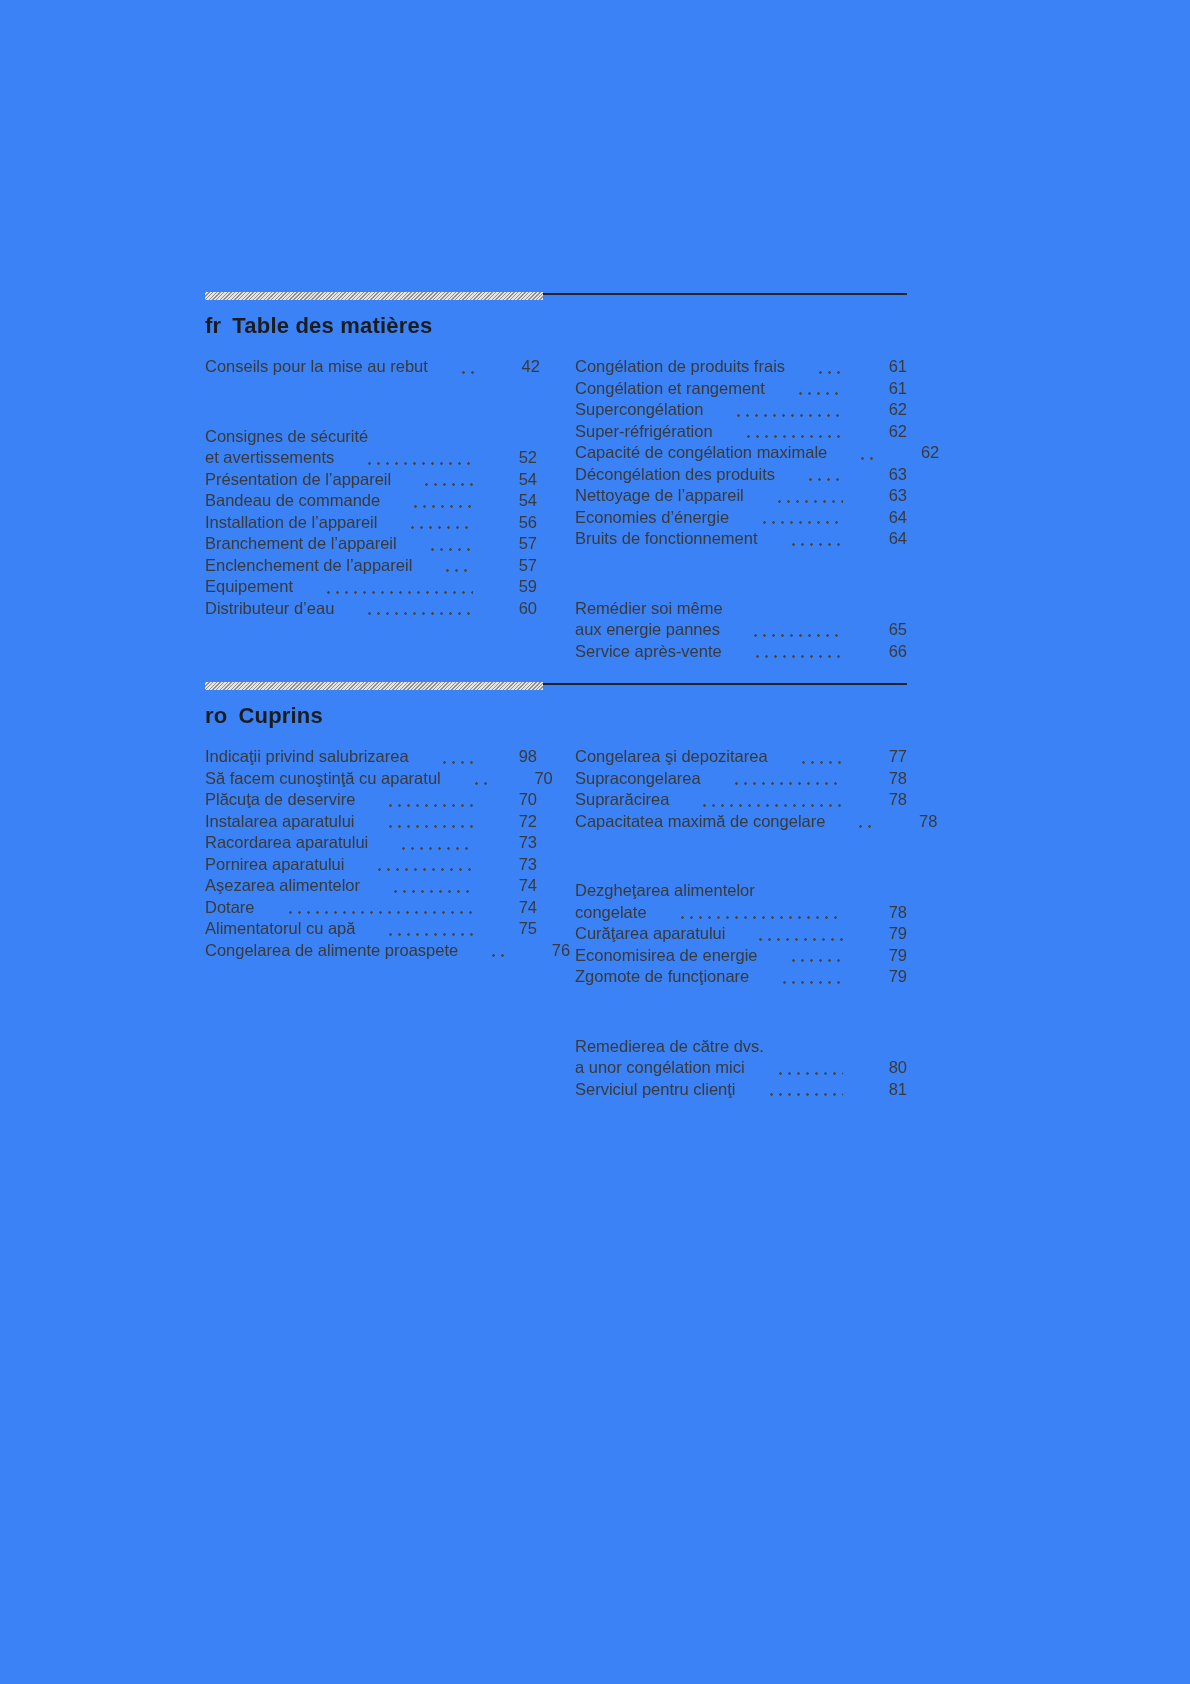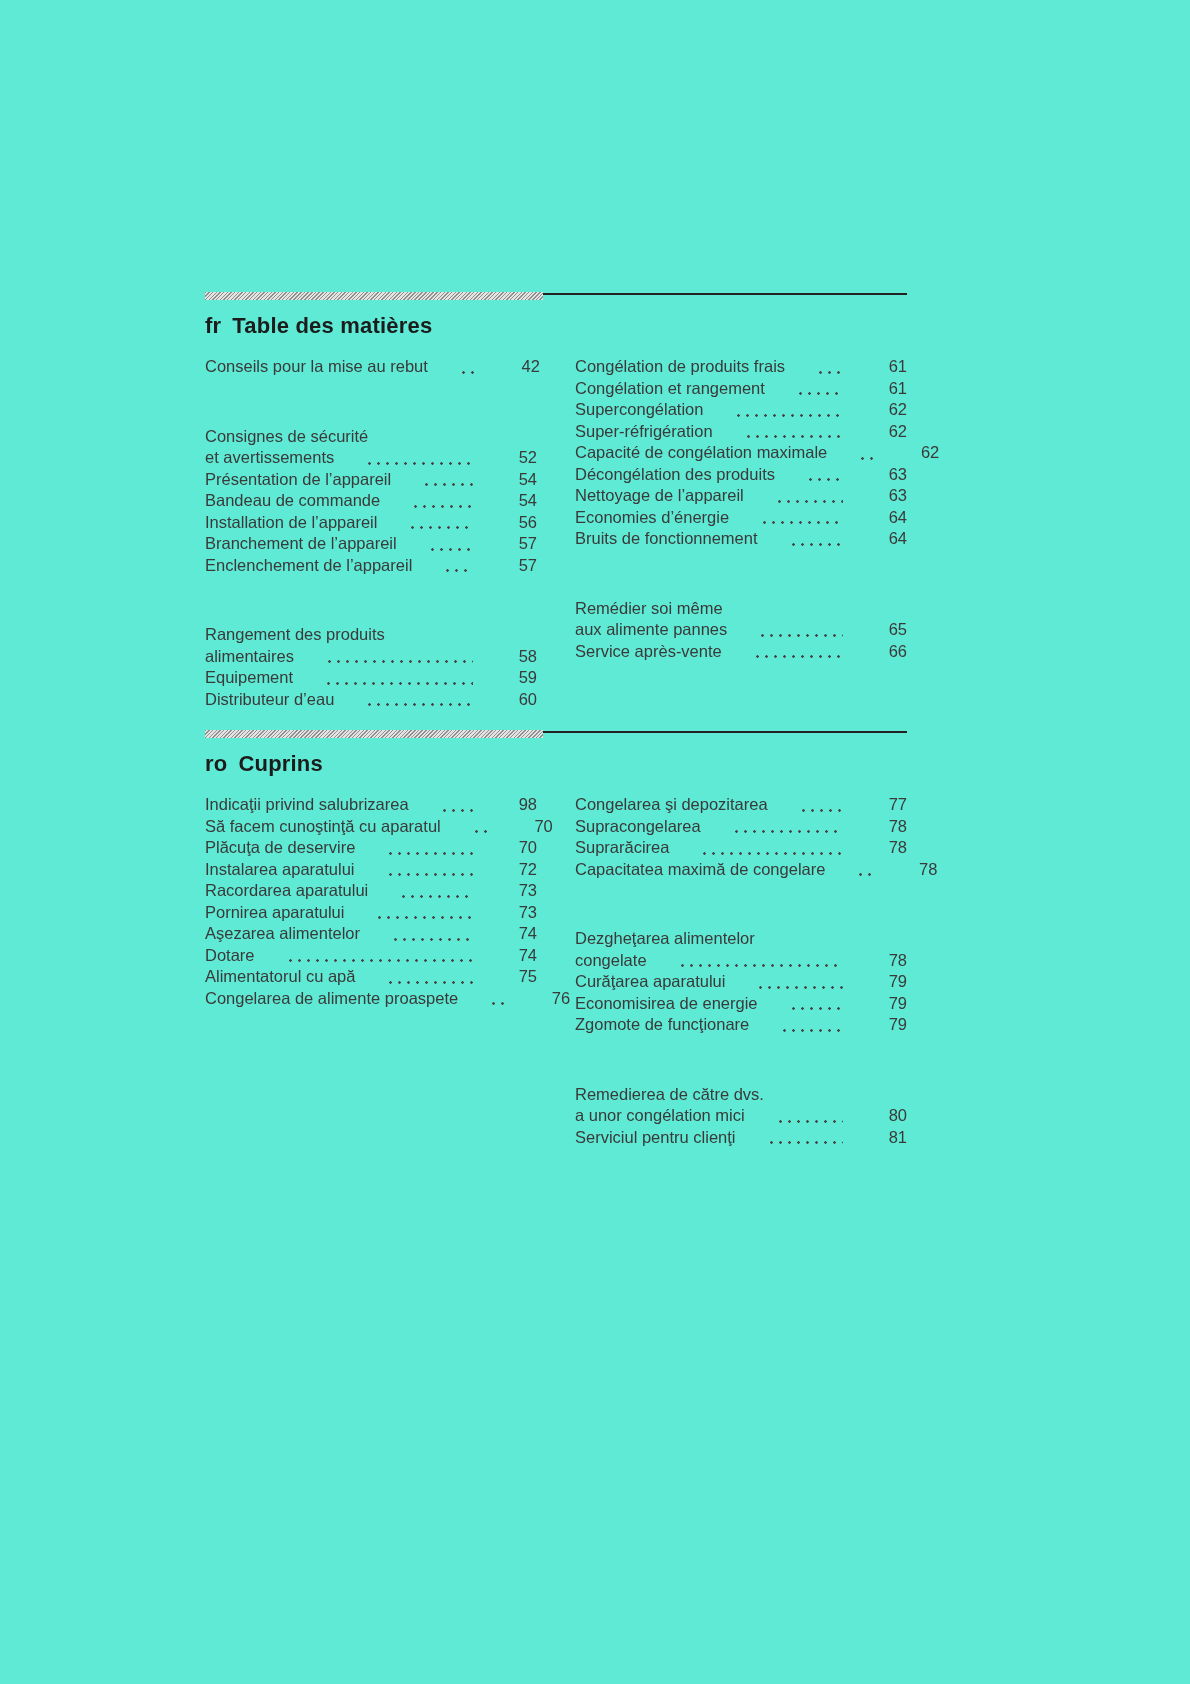--- a/index.html
+++ b/index.html
@@ -7,21 +7,21 @@
   body {
     width: 1190px;
     height: 1684px;
     font-family: "Liberation Sans", sans-serif;
     overflow: hidden;
   }
   .page {
     position: relative;
     width: 1190px;
     height: 1684px;
-    background: #5eead4;
+    background: #3b82f6;
   }
   .content {
     position: absolute;
     left: 205px;
     top: 292px;
     width: 702px;
   }
   .toc-section { margin-bottom: 20px; }
   .rule-row {
     display: flex;
@@ -156,30 +156,20 @@
 
   <div class="toc-entry">
     <div class="entry-cont"></div>
     <div class="entry-main">
       <span class="entry-label">Enclenchement de l’appareil</span>
       <span class="dots"></span>
       <span class="entry-page">57</span>
     </div>
   </div>
 
-  <div class="toc-entry">
-    <div class="entry-cont">
-                  <div class="entry-line">Rangement des produits</div>
-                </div>
-    <div class="entry-main">
-      <span class="entry-label">alimentaires</span>
-      <span class="dots"></span>
-      <span class="entry-page">58</span>
-    </div>
-  </div>
 
   <div class="toc-entry">
     <div class="entry-cont"></div>
     <div class="entry-main">
       <span class="entry-label">Equipement</span>
       <span class="dots"></span>
       <span class="entry-page">59</span>
     </div>
   </div>
 
@@ -272,21 +262,21 @@
       <span class="dots"></span>
       <span class="entry-page">64</span>
     </div>
   </div>
 
   <div class="toc-entry">
     <div class="entry-cont">
                   <div class="entry-line">Remédier soi même</div>
                 </div>
     <div class="entry-main">
-      <span class="entry-label">aux alimente pannes</span>
+      <span class="entry-label">aux energie pannes</span>
       <span class="dots"></span>
       <span class="entry-page">65</span>
     </div>
   </div>
 
   <div class="toc-entry">
     <div class="entry-cont"></div>
     <div class="entry-main">
       <span class="entry-label">Service après-vente</span>
       <span class="dots"></span>

